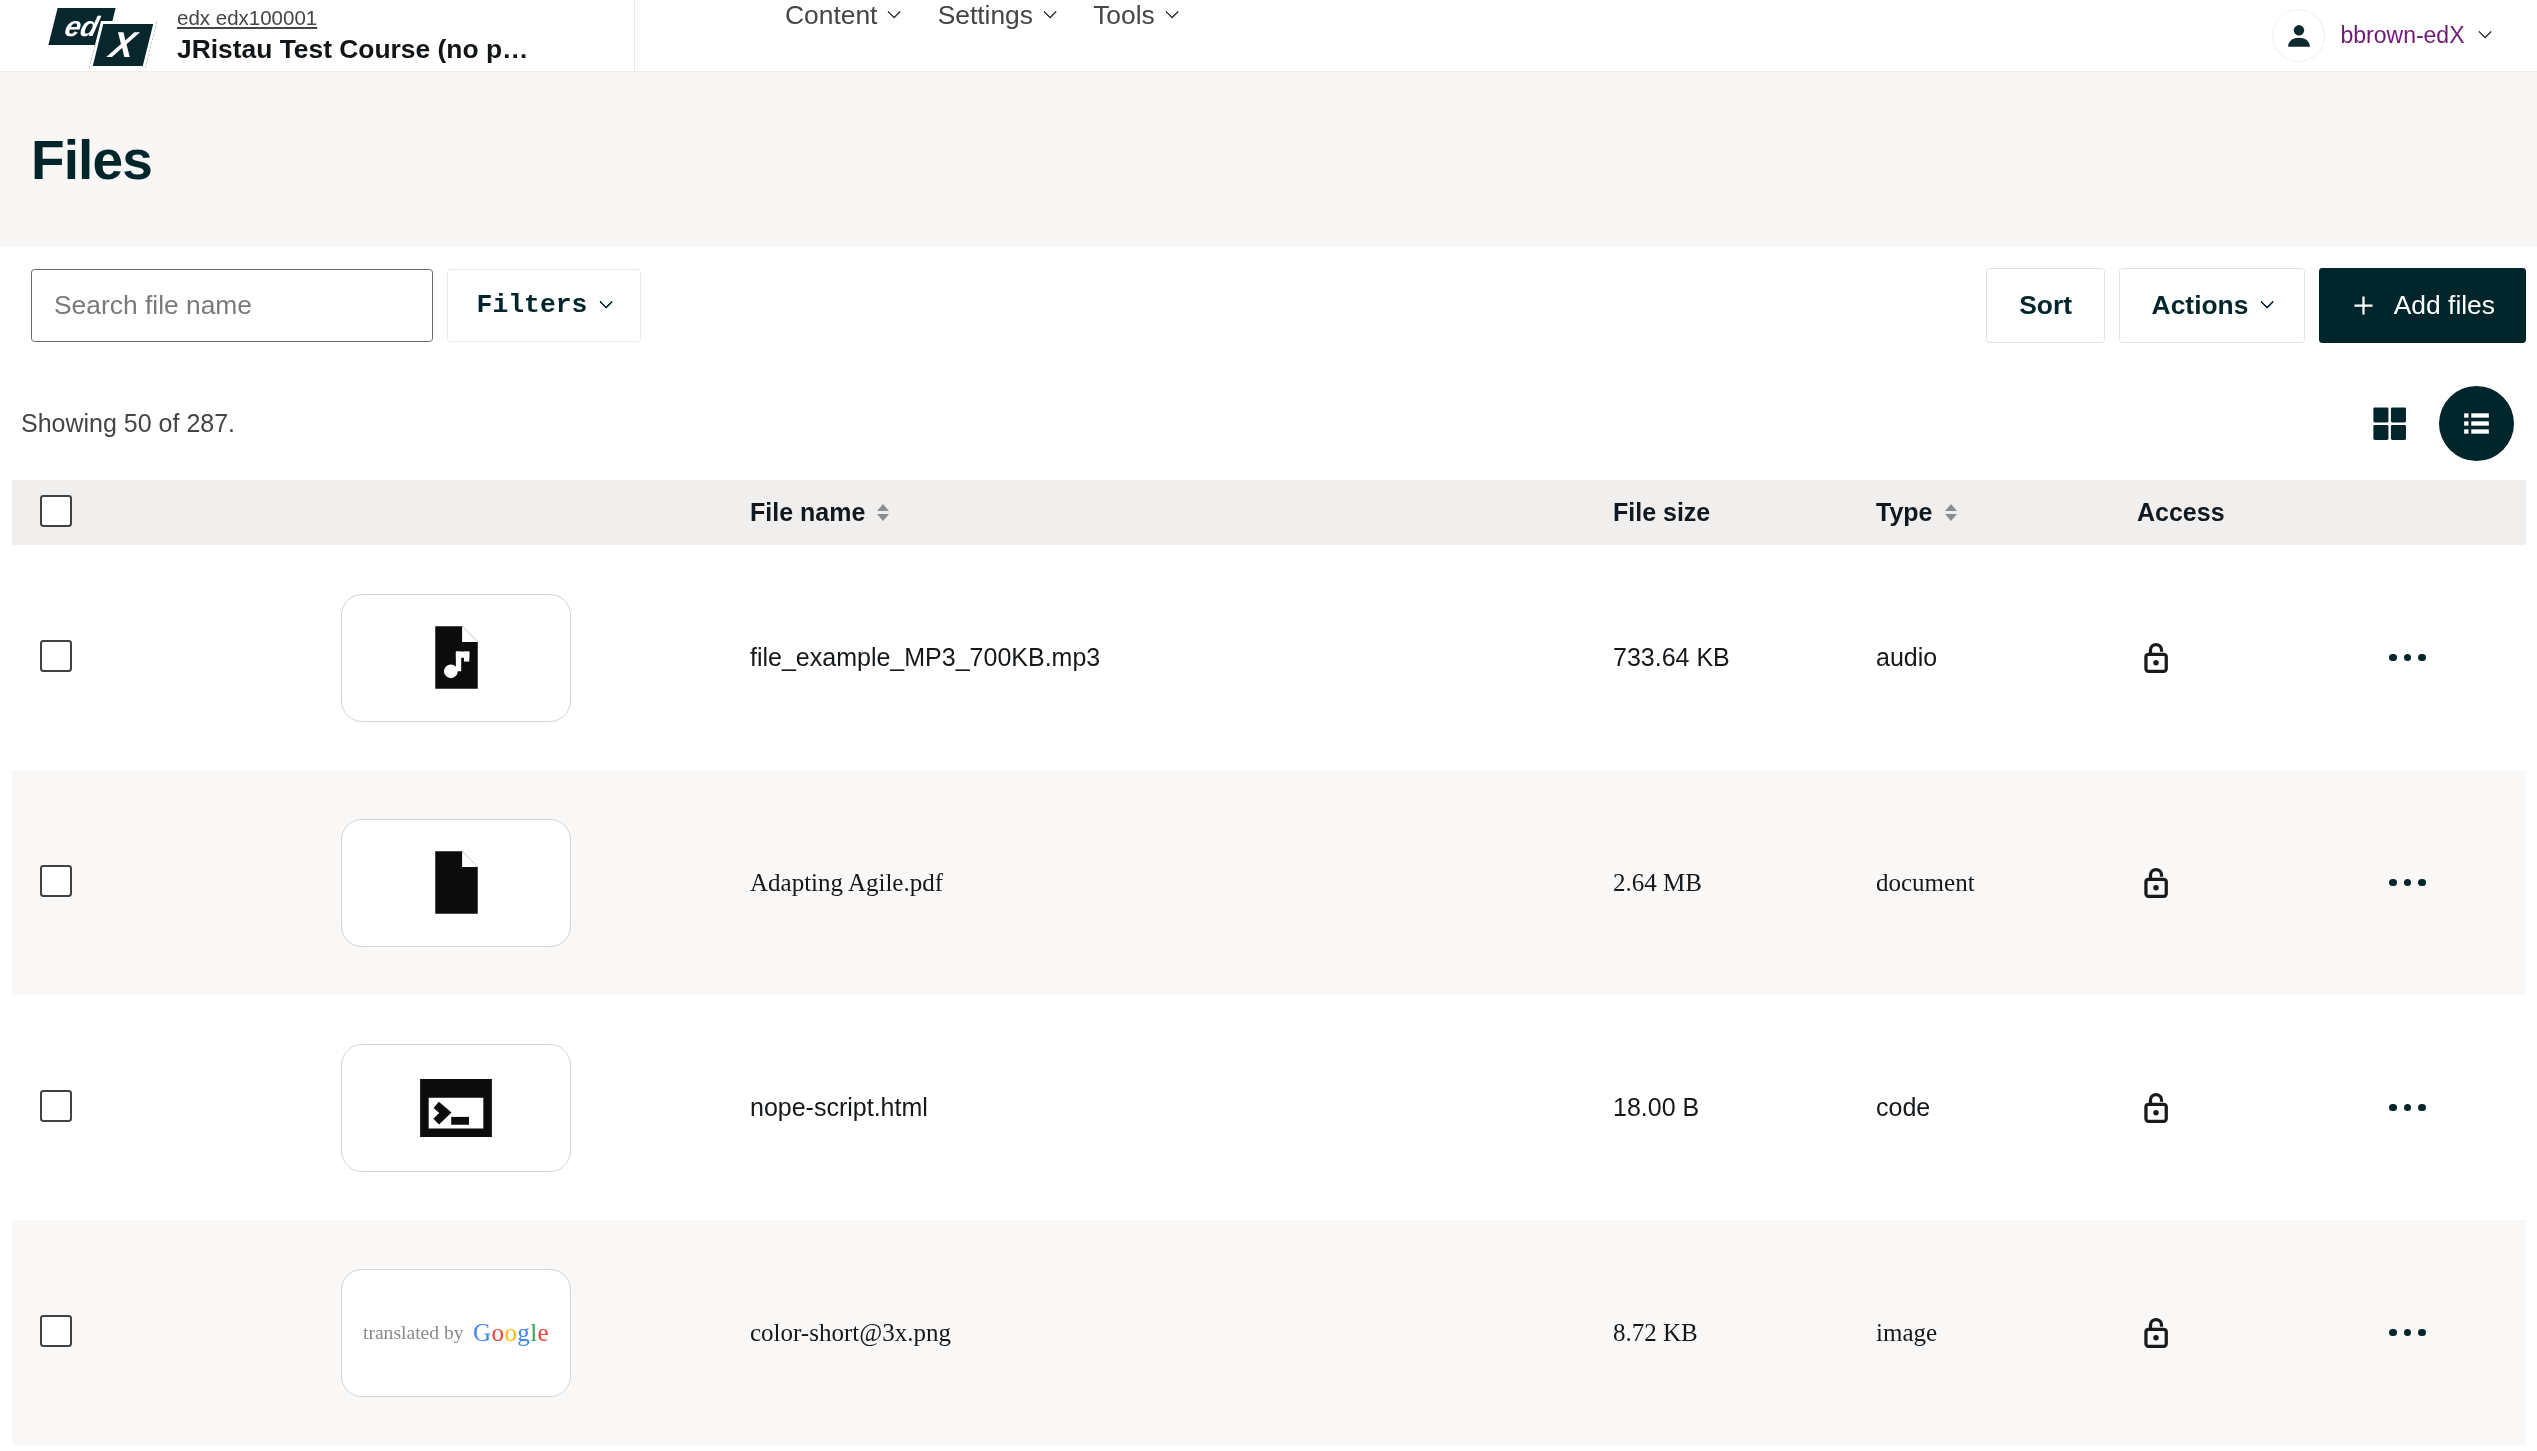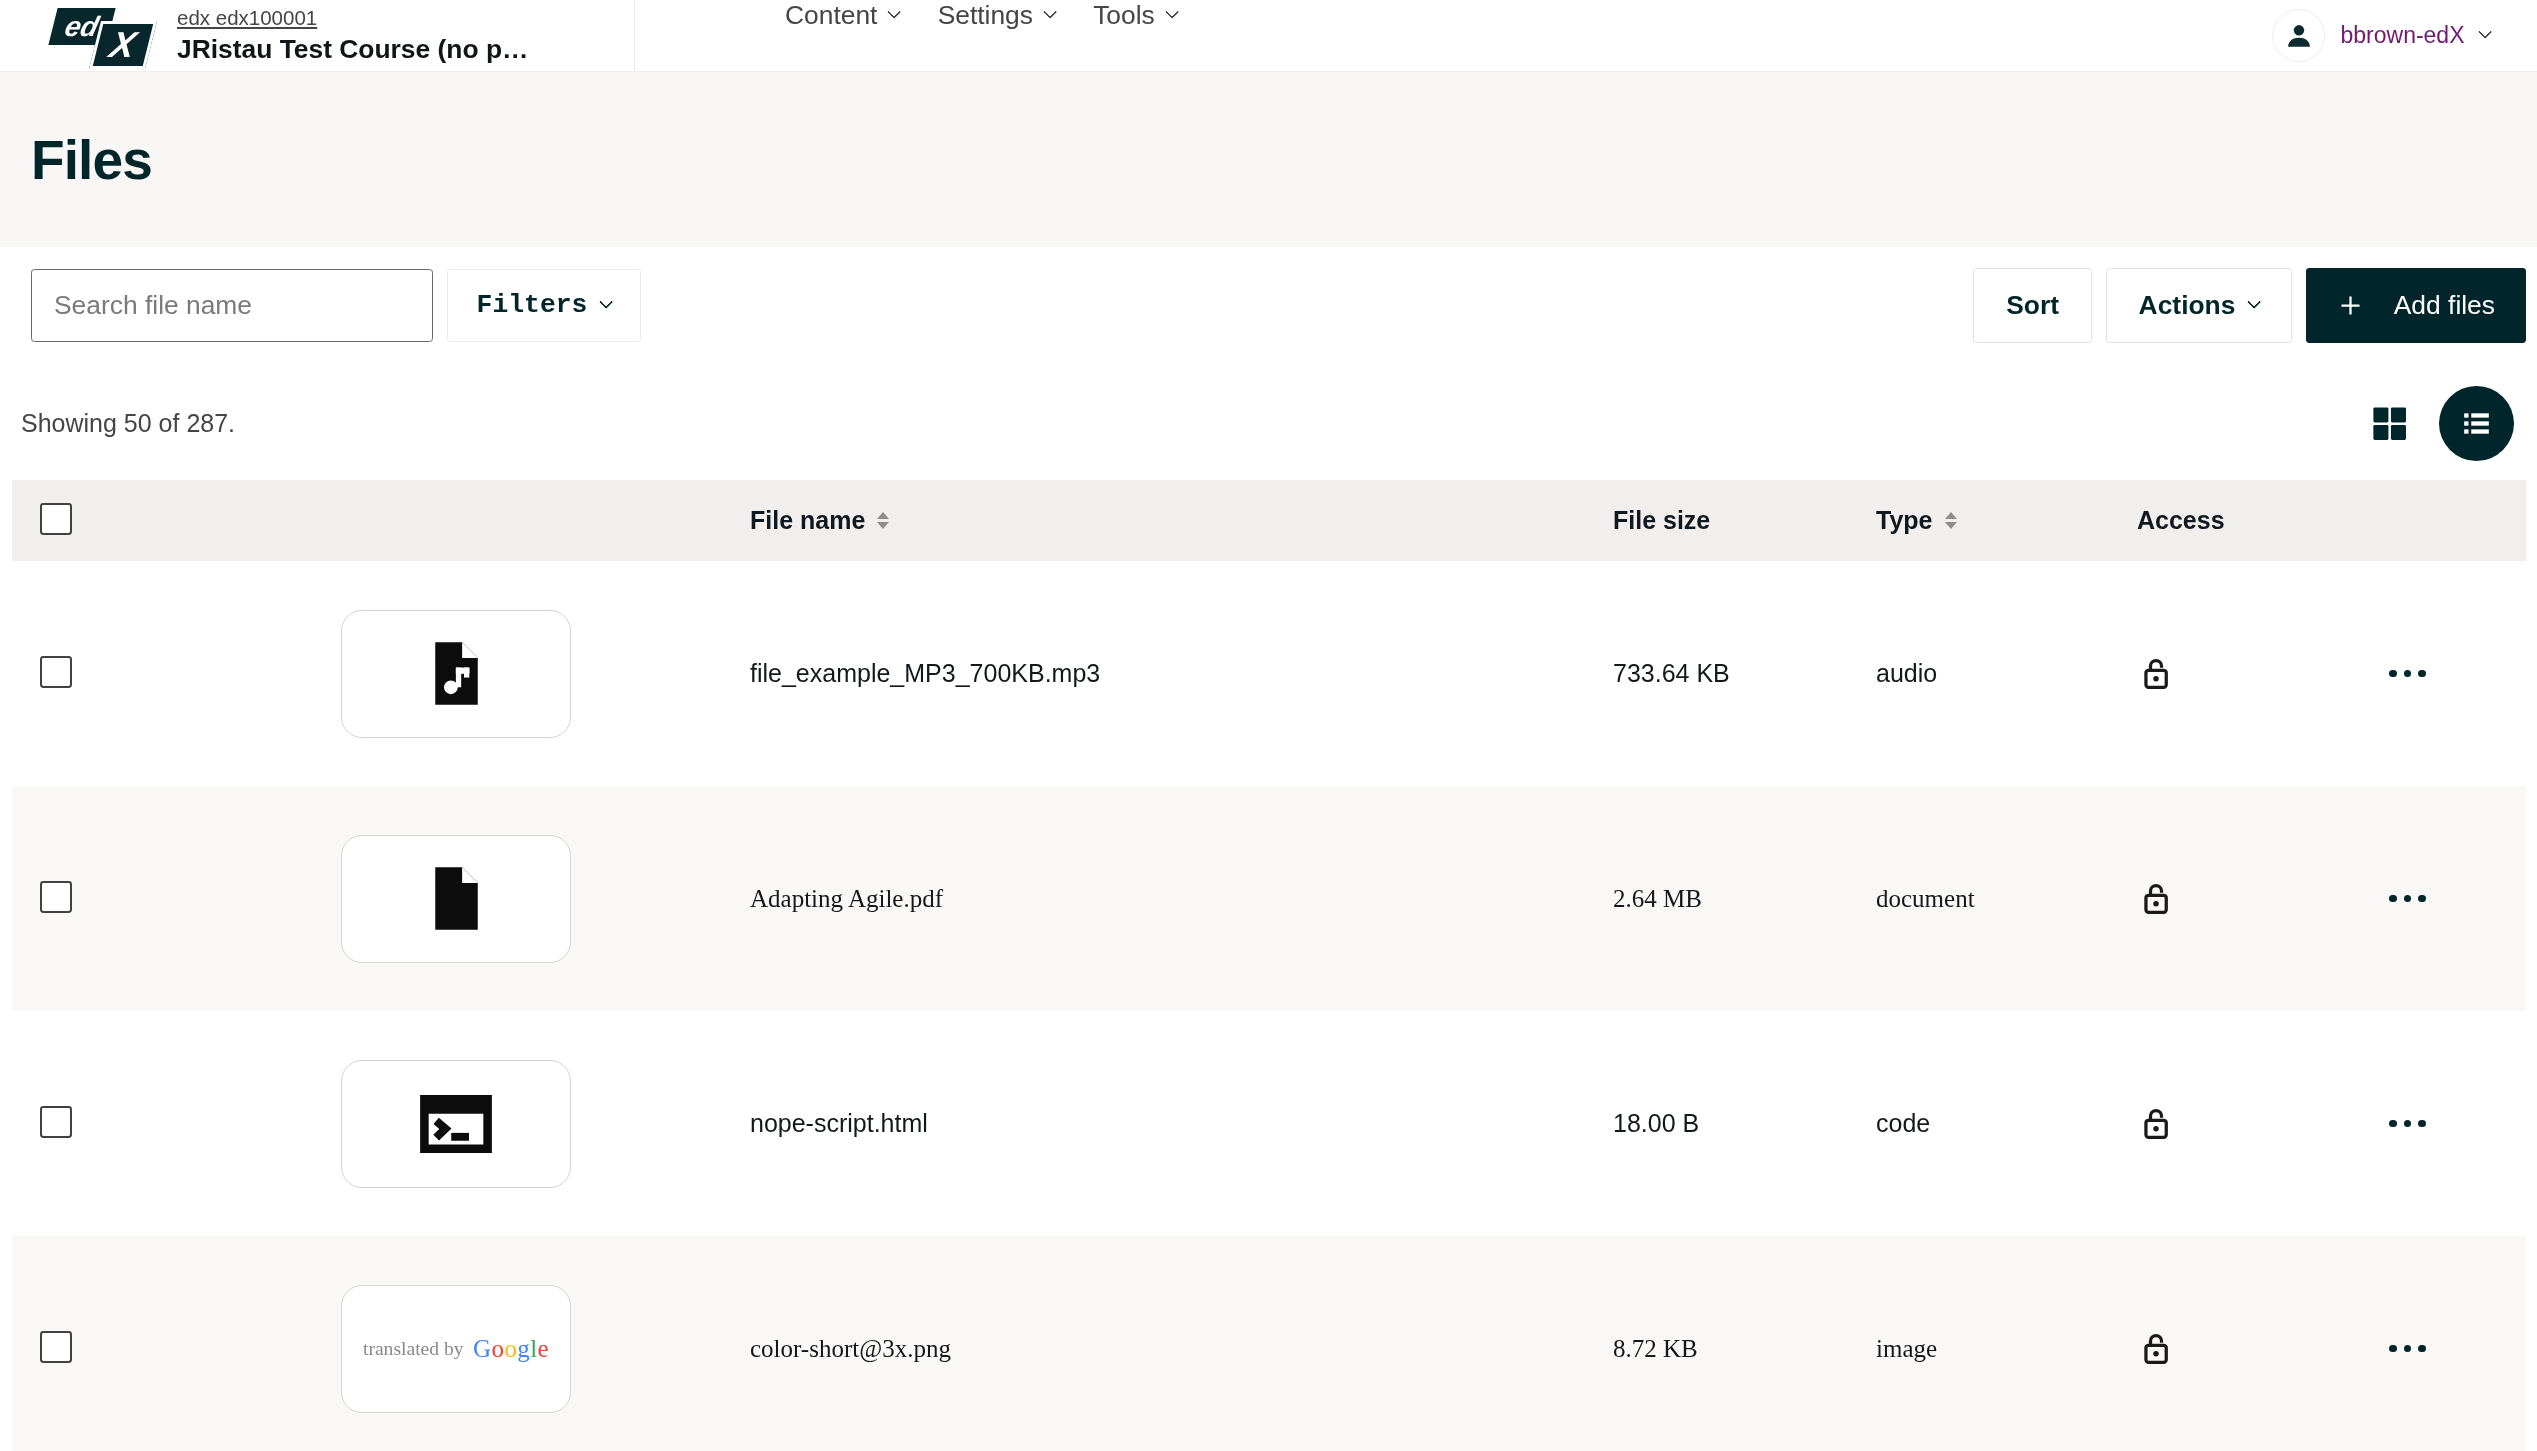--- a/index.html
+++ b/index.html
@@ -35,33 +35,33 @@
   .band { height:175px; background:#f8f7f5; display:flex; align-items:center; padding:0 31px; }
   .page-title { font-size:55px; font-weight:800; color:#00262b; letter-spacing:-0.9px; }
 
   
   .toolbar { margin-top:20.5px; padding:0 12px 0 31px; display:flex; align-items:center; }
   .search-input { width:402px; height:73px; border:1.7px solid #6a6a6a; border-radius:3.4px; font-size:26.4px; padding:0 22px; color:#15181b; font-family:inherit; background:#fff; }
   .search-input::placeholder { color:#7a7a7a; }
   .filters-btn { margin-left:13.6px; height:73px; padding:0 29px; background:#fff; border:1.7px solid #eceae8; border-radius:3.4px; font-size:26.4px; font-weight:600; color:#00262b; display:flex; align-items:center; gap:13.6px; cursor:pointer; font-family:Liberation Mono, monospace; }
   .right-actions { margin-left:auto; display:flex; align-items:center; gap:13.6px; }
   .btn-light { height:75px; padding:0 32px; background:#fff; border:1.7px solid #e5e3e1; border-radius:3.4px; font-size:26.4px; font-weight:600; color:#00262b; display:flex; align-items:center; gap:13.6px; cursor:pointer; font-family:inherit; }
-  .btn-dark { height:75px; padding:0 31px; background:#00262b; border:none; border-radius:3.4px; font-size:26.4px; font-weight:500; color:#fff; display:flex; align-items:center; gap:30px; cursor:pointer; font-family:inherit; }
+  .btn-dark { height:75px; padding:0 31px; background:#00262b; border:none; border-radius:3.4px; font-size:26.4px; font-weight:500; color:#fff; display:flex; align-items:center; gap:17px; cursor:pointer; font-family:inherit; }
 
   
   .summary-row { margin-top:43px; padding:0 24px 0 21px; display:flex; align-items:center; height:75px; }
   .showing { font-size:25px; color:#454545; }
   .view-toggles { margin-left:auto; display:flex; align-items:center; gap:27px; }
   .grid-btn { width:46px; height:46px; background:none; border:none; display:flex; align-items:center; justify-content:center; cursor:pointer; padding:0; }
   .list-btn { width:75px; height:75px; border-radius:50%; background:#00262b; border:none; display:flex; align-items:center; justify-content:center; cursor:pointer; padding:0; }
 
   
   .files-table { margin:19.6px 12px 0; }
   .trow { display:grid; grid-template-columns:102px 624px 863px 263px 261px 164px 1fr; align-items:center; }
-  .thead { height:81px; background:#f0efed; font-size:25px; font-weight:700; color:#101820; }
+  .thead { height:65px; background:#f0efed; font-size:25px; font-weight:700; color:#101820; }
   .hcell { padding-left:12px; display:flex; align-items:center; gap:12px; }
   .hcell.sortable { cursor:pointer; }
   .tbody-row { height:225px; font-size:25px; color:#15181b; }
   .tbody-row.alt { background:#f9f8f7;font-family:Liberation Serif, serif; }
   .cell { padding-left:12px; overflow:hidden; white-space:nowrap; }
   .cell-check { padding-left:28px; }
   .checkbox { width:32px; height:32px; border:2.6px solid #414141; border-radius:3.4px; background:#fff; padding:0; cursor:pointer; }
   .thumb { width:230px; height:128px; margin-left:227px; border:1.7px solid #d6d4d2; border-radius:21px; background:#fff; display:flex; align-items:center; justify-content:center; }
   .sort-arrows { display:flex; flex-direction:column; gap:3.4px; }
   .tri-up { width:0; height:0; border-left:6.8px solid transparent; border-right:6.8px solid transparent; border-bottom:7.7px solid #8d8d8d; }

